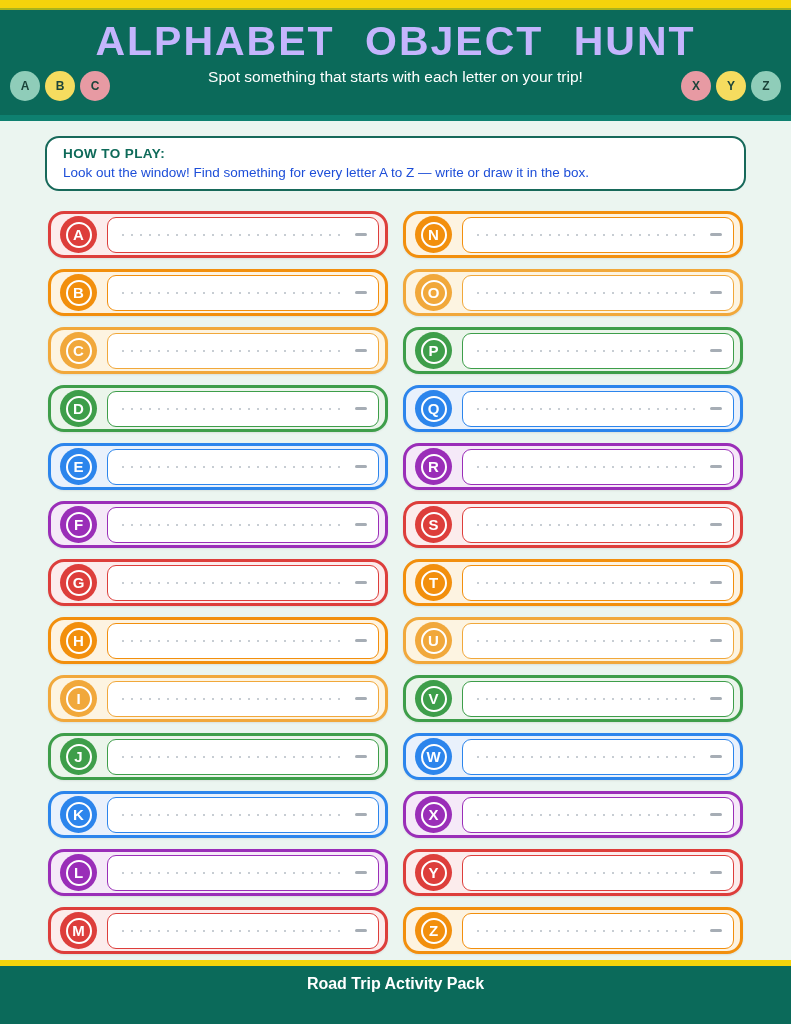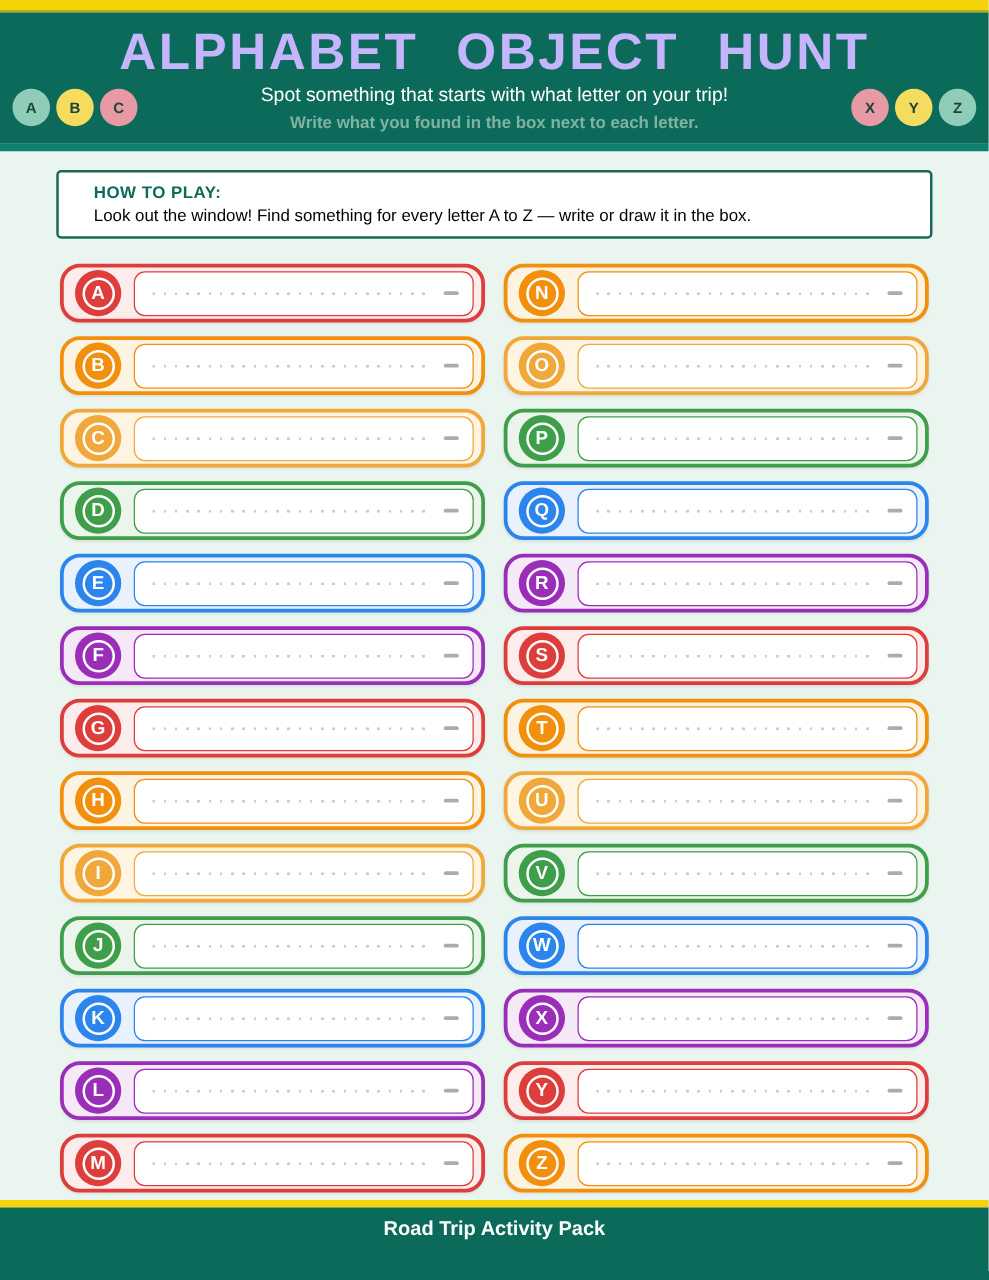--- a/index.html
+++ b/index.html
@@ -39,25 +39,25 @@
     width:30px; height:30px; border-radius:50%;
     display:flex; align-items:center; justify-content:center;
     font-size:12px; font-weight:bold; color:#1C443A;
   }
 
   
   .howto {
     margin:15px 45px 0;
     background:#FFFFFF;
     border:2.5px solid #17695A;
-    border-radius:4px;
-    padding:8px 28px 9px;
+    border-radius:14px;
+    padding:8px 16px 9px;
   }
   .howto-title { font-size:13.5px; font-weight:bold; color:#0E6A59; letter-spacing:0.4px; }
-  .howto-text  { margin-top:4px; font-size:13.5px; color:#000000; }
+  .howto-text  { margin-top:4px; font-size:13.5px; color:#1d4ed8; }
 
   
   .letters { display:flex; gap:15px; margin:20px 48px 0; flex:1; }
   .letter-col { flex:1; display:flex; flex-direction:column; gap:11px; }
   .letter-row {
     height:47px;
     border:3px solid var(--main);
     border-radius:16px;
     background:var(--tint);
     display:flex; align-items:center;
@@ -109,22 +109,21 @@
         <div class="badge" style="background: rgb(143, 205, 185);">A</div>
         <div class="badge" style="background: rgb(245, 220, 95);">B</div>
         <div class="badge" style="background: rgb(231, 154, 163);">C</div>
       </div>
     <div class="badge-group right" id="badges-right">
         <div class="badge" style="background: rgb(231, 154, 163);">X</div>
         <div class="badge" style="background: rgb(245, 220, 95);">Y</div>
         <div class="badge" style="background: rgb(143, 205, 185);">Z</div>
       </div>
     <div class="main-title">ALPHABET OBJECT HUNT</div>
-    <div class="subtitle">Spot something that starts with what letter on your trip!</div>
-    <div class="subnote">Write what you found in the box next to each letter.</div>
+    <div class="subtitle">Spot something that starts with each letter on your trip!</div>
   </header>
   <div class="header-accent"></div>
 
   <section class="howto">
     <div class="howto-title">HOW TO PLAY:</div>
     <div class="howto-text">Look out the window! Find something for every letter A to Z — write or draw it in the box.</div>
   </section>
 
   <main class="letters">
     <div class="letter-col" id="col-left">

